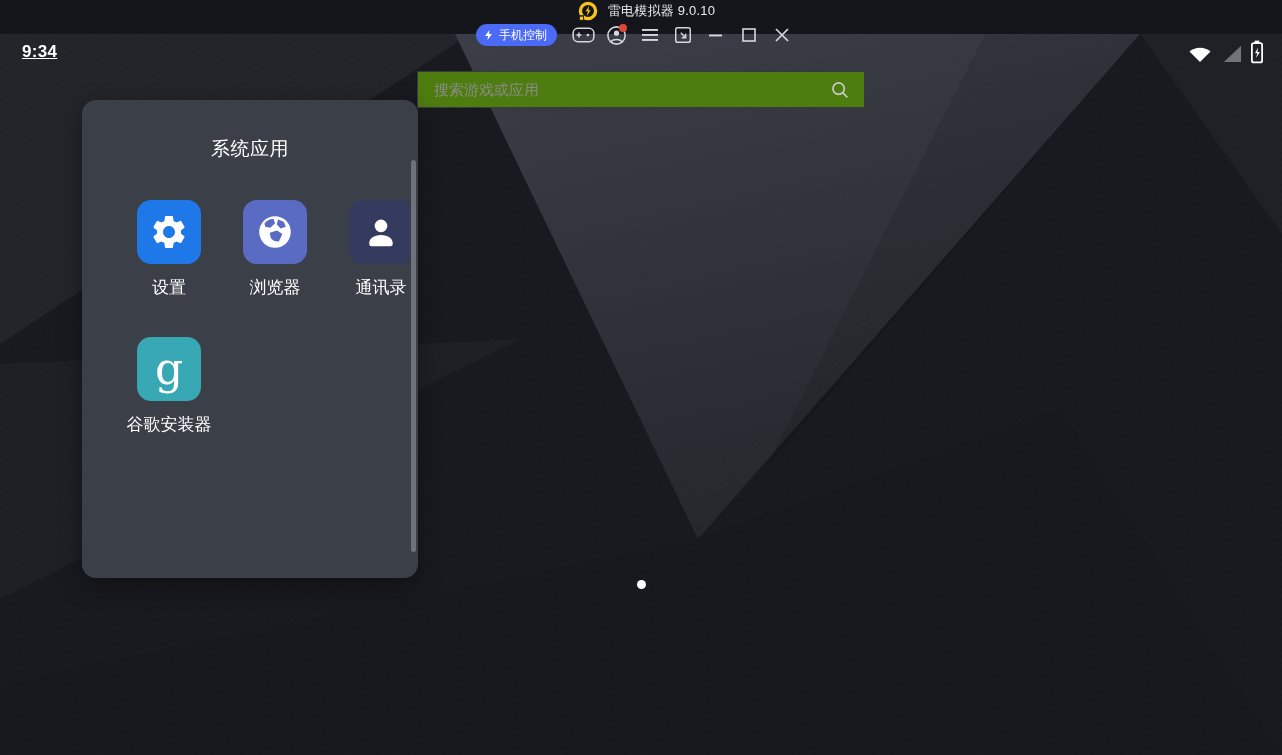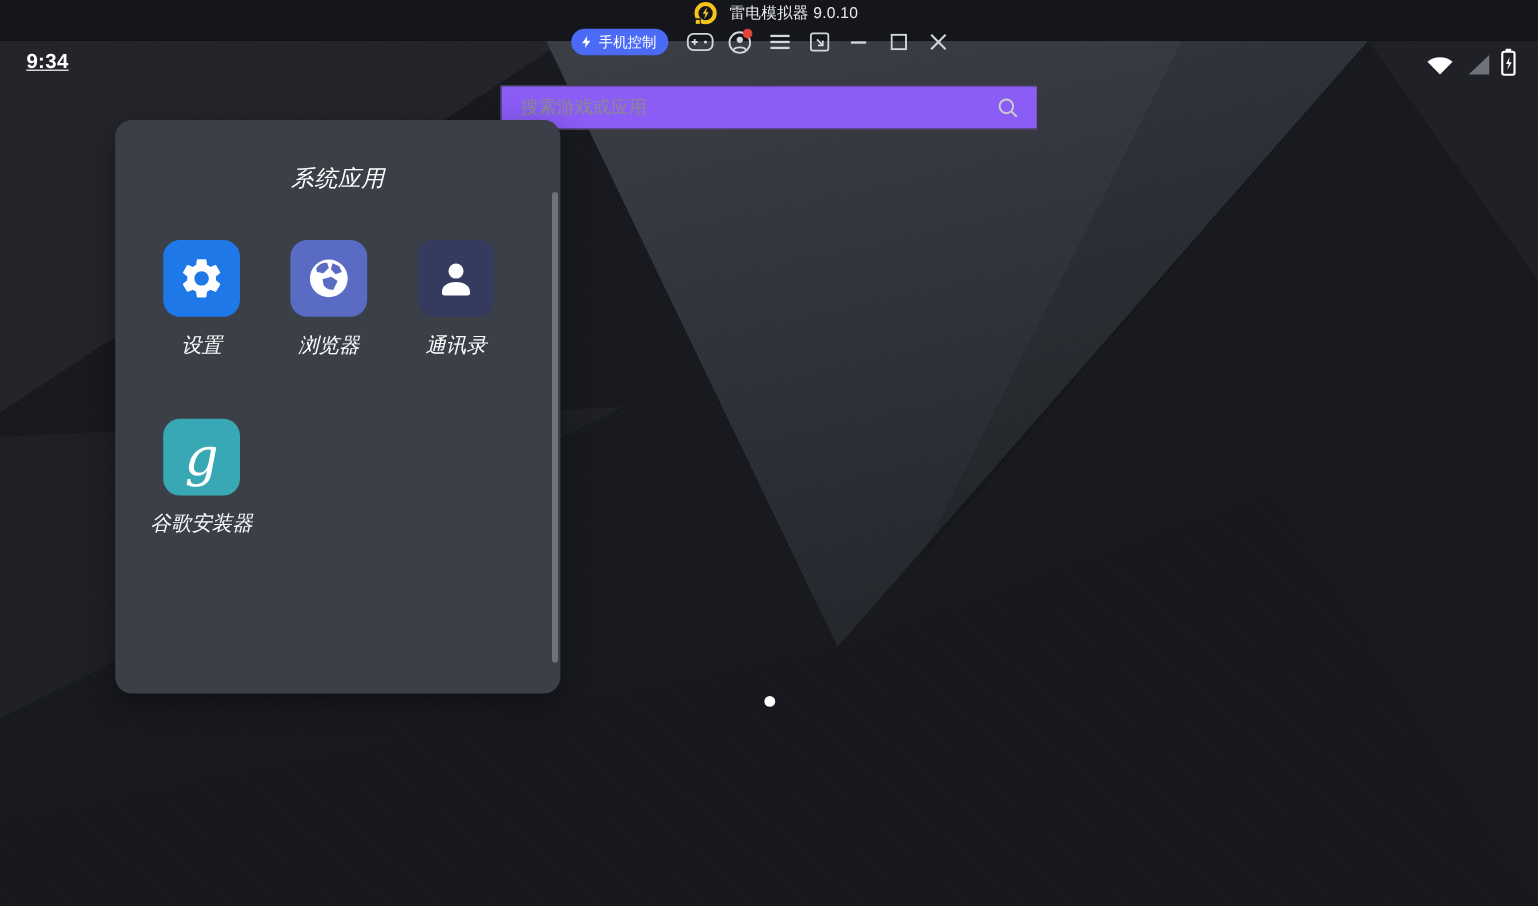--- a/index.html
+++ b/index.html
@@ -29,32 +29,32 @@
   .texture { position:absolute; inset:0;
     background:repeating-linear-gradient(118deg, rgba(255,255,255,0.013) 0 1px, transparent 1px 3px);
     pointer-events:none; }
 
   .status-time { position:absolute; left:22px; top:8px; color:#fff; font-size:17px;
     font-weight:600; letter-spacing:.3px;text-decoration:underline; }
   .status-icons { position:absolute; right:18px; top:6px; display:flex; align-items:flex-end; gap:7px; }
 
   
   .search-bar { position:absolute; left:417px; top:37px; width:448px; height:37px;
-    background:#8b5cf6; border:1px solid #39393b; display:flex; align-items:center;gap:44px; }
+    background:#4d7c0f; border:1px solid #39393b; display:flex; align-items:center;gap:44px; }
   .search-input { flex:1; height:100%; background:transparent; border:none; outline:none;
     color:#ddd; font-size:15px; padding:0 12px 0 16px; font-family:"Liberation Sans", sans-serif; }
   .search-input::placeholder { color:#8b8b8b; }
   .search-glyph { margin-right:13px; display:flex; }
 
   
-  .panel { position:absolute; left:96px; top:66px; width:371px; height:478px;
-    background:#3b3f48; border-radius:14px; box-shadow:0 8px 24px rgba(0,0,0,.35);font-style:italic; }
+  .panel { position:absolute; left:82px; top:66px; width:336px; height:478px;
+    background:#3b3f48; border-radius:14px; box-shadow:0 8px 24px rgba(0,0,0,.35); }
   .panel-title { text-align:center; padding-top:36px; color:#fff; font-size:19px; letter-spacing:.5px; }
   .app-grid { margin-top:38px; padding:0 19px; display:grid;
-    grid-template-columns:repeat(3,106px); row-gap:50px; justify-items:center; }
+    grid-template-columns:repeat(3,106px); row-gap:38px; justify-items:center;margin-left:15px; }
   .app-cell { width:106px; display:flex; flex-direction:column; align-items:center; cursor:pointer; }
   .app-icon { width:64px; height:64px; border-radius:14px; display:flex;
     align-items:center; justify-content:center; overflow:hidden; }
   .app-icon svg { display:block; }
   .app-label { margin-top:12px; color:#fff; font-size:17px; white-space:nowrap; }
   .panel-scrollbar { position:absolute; right:2px; top:60px; width:5px; height:392px;
     background:#6e737b; border-radius:3px; cursor:pointer; }
 
   
   .page-dot { position:absolute; left:637px; top:546px; width:9px; height:9px;

